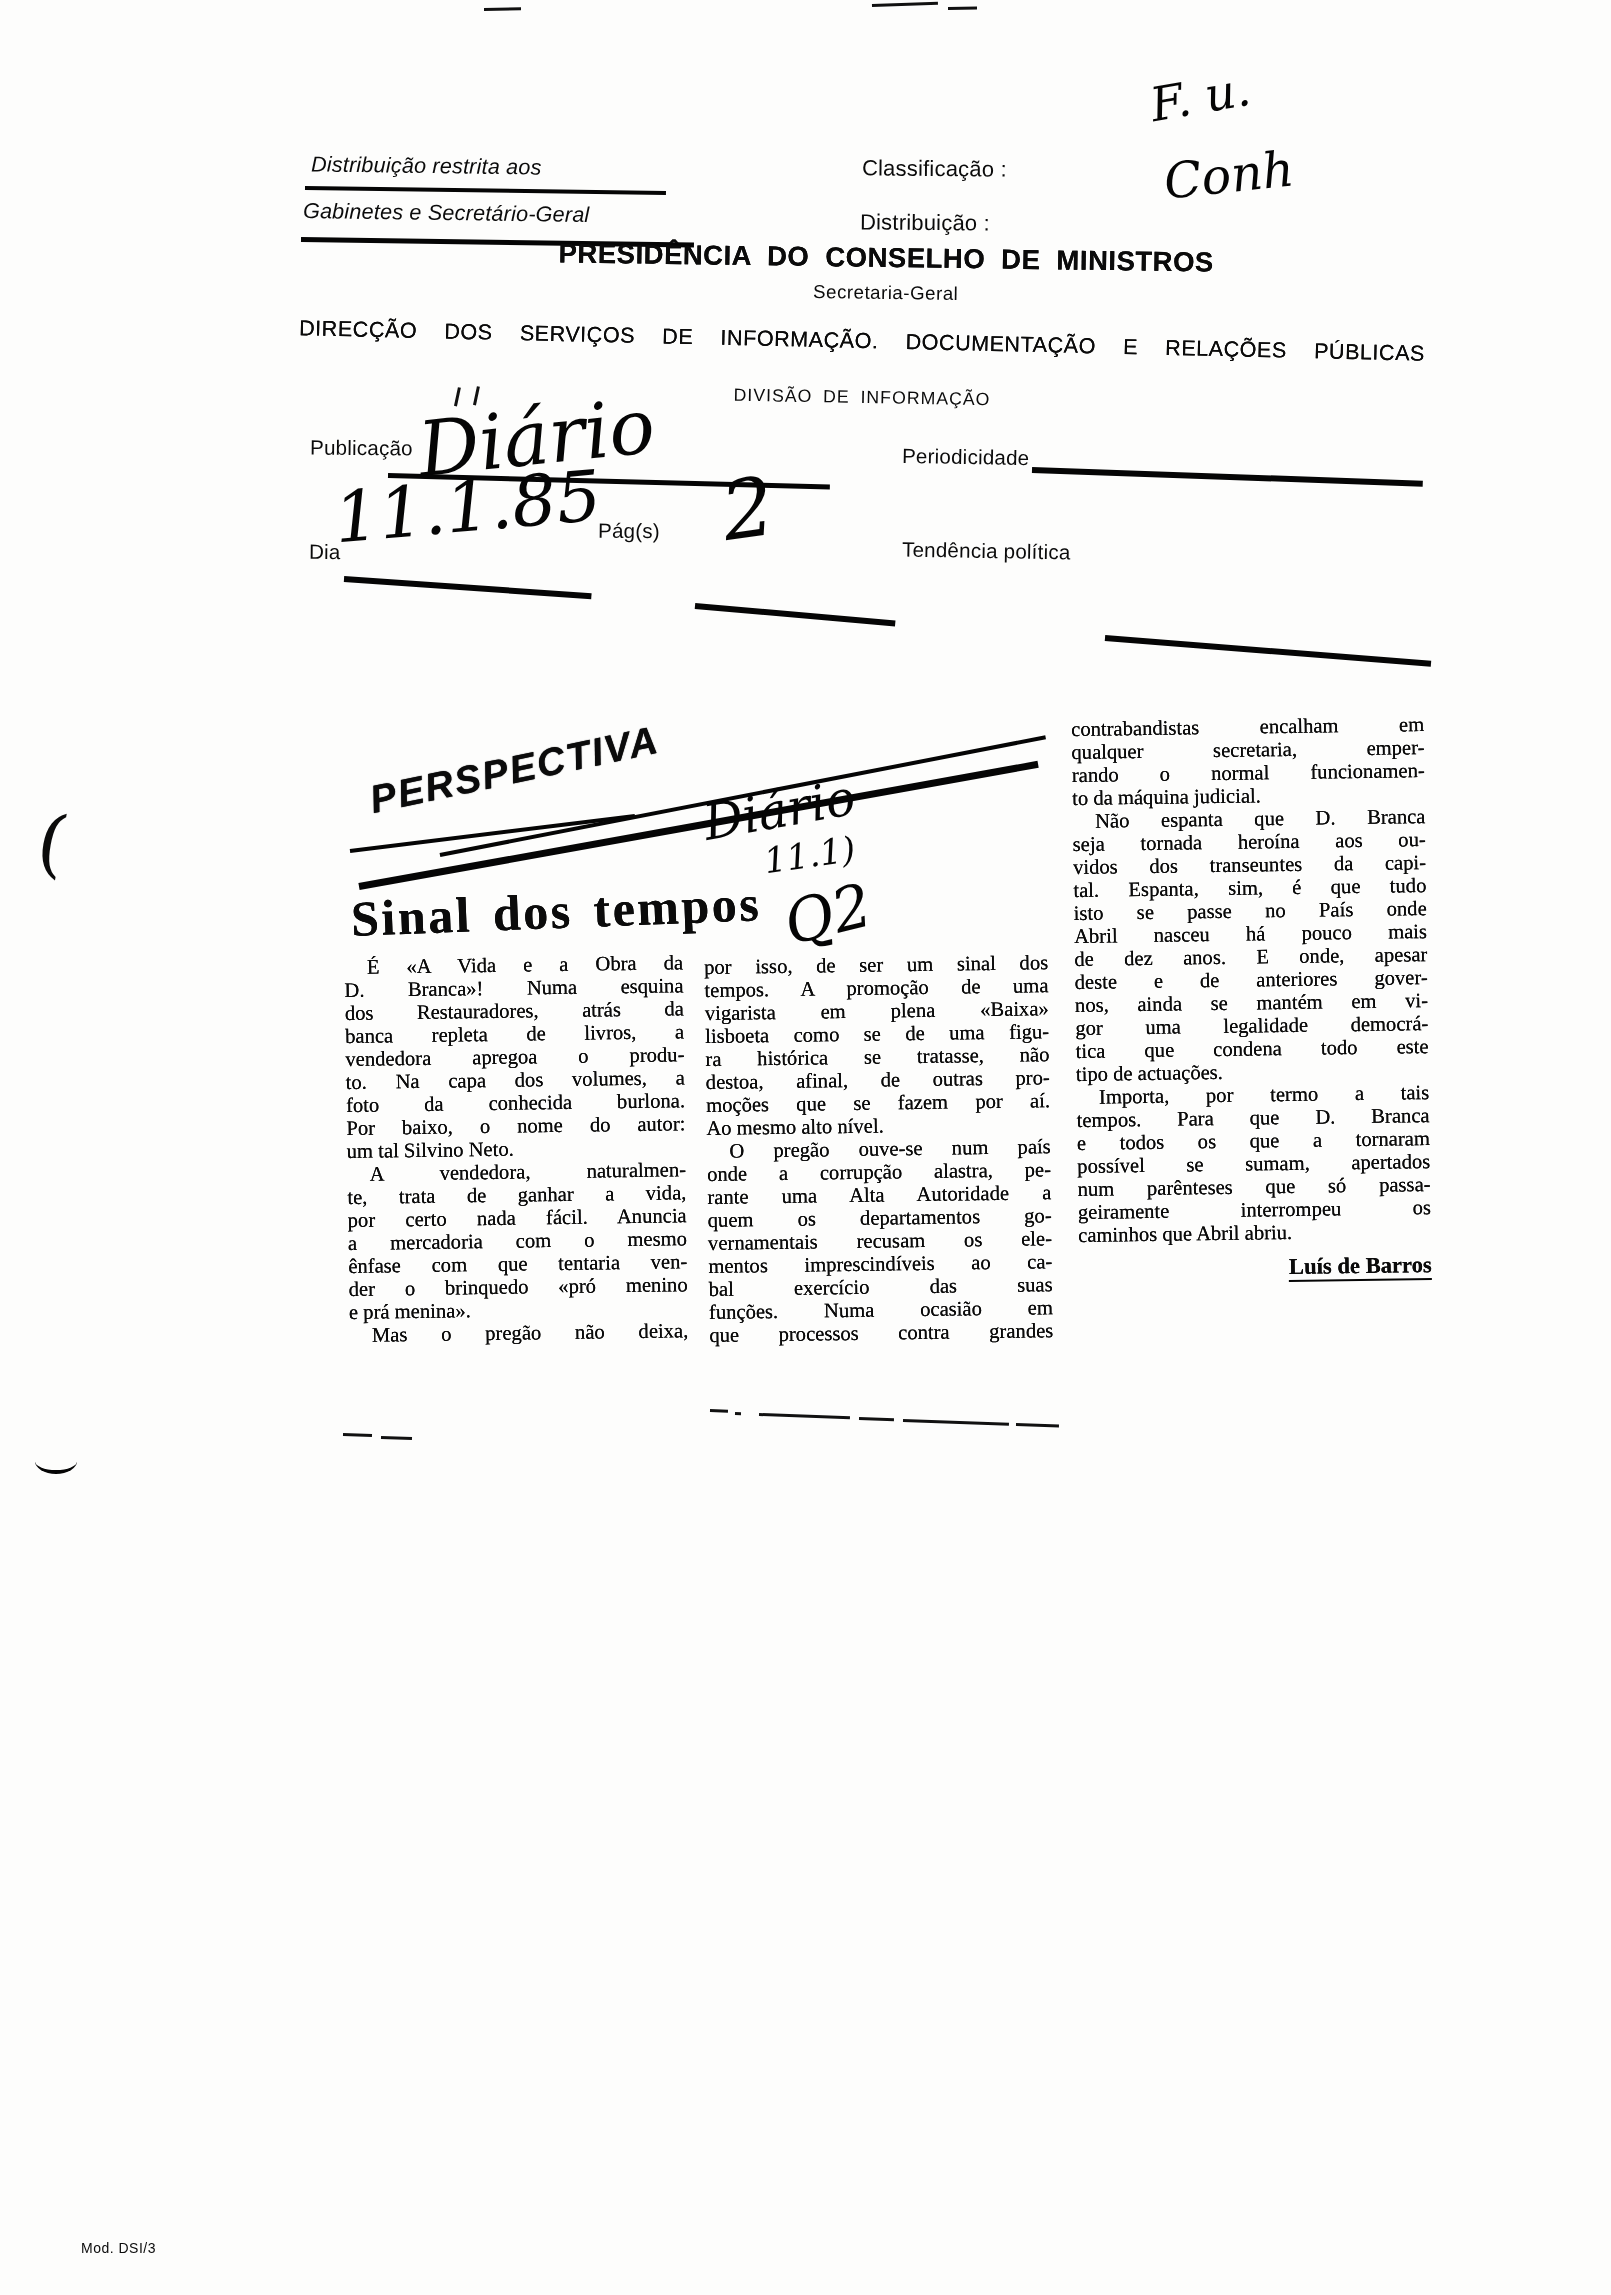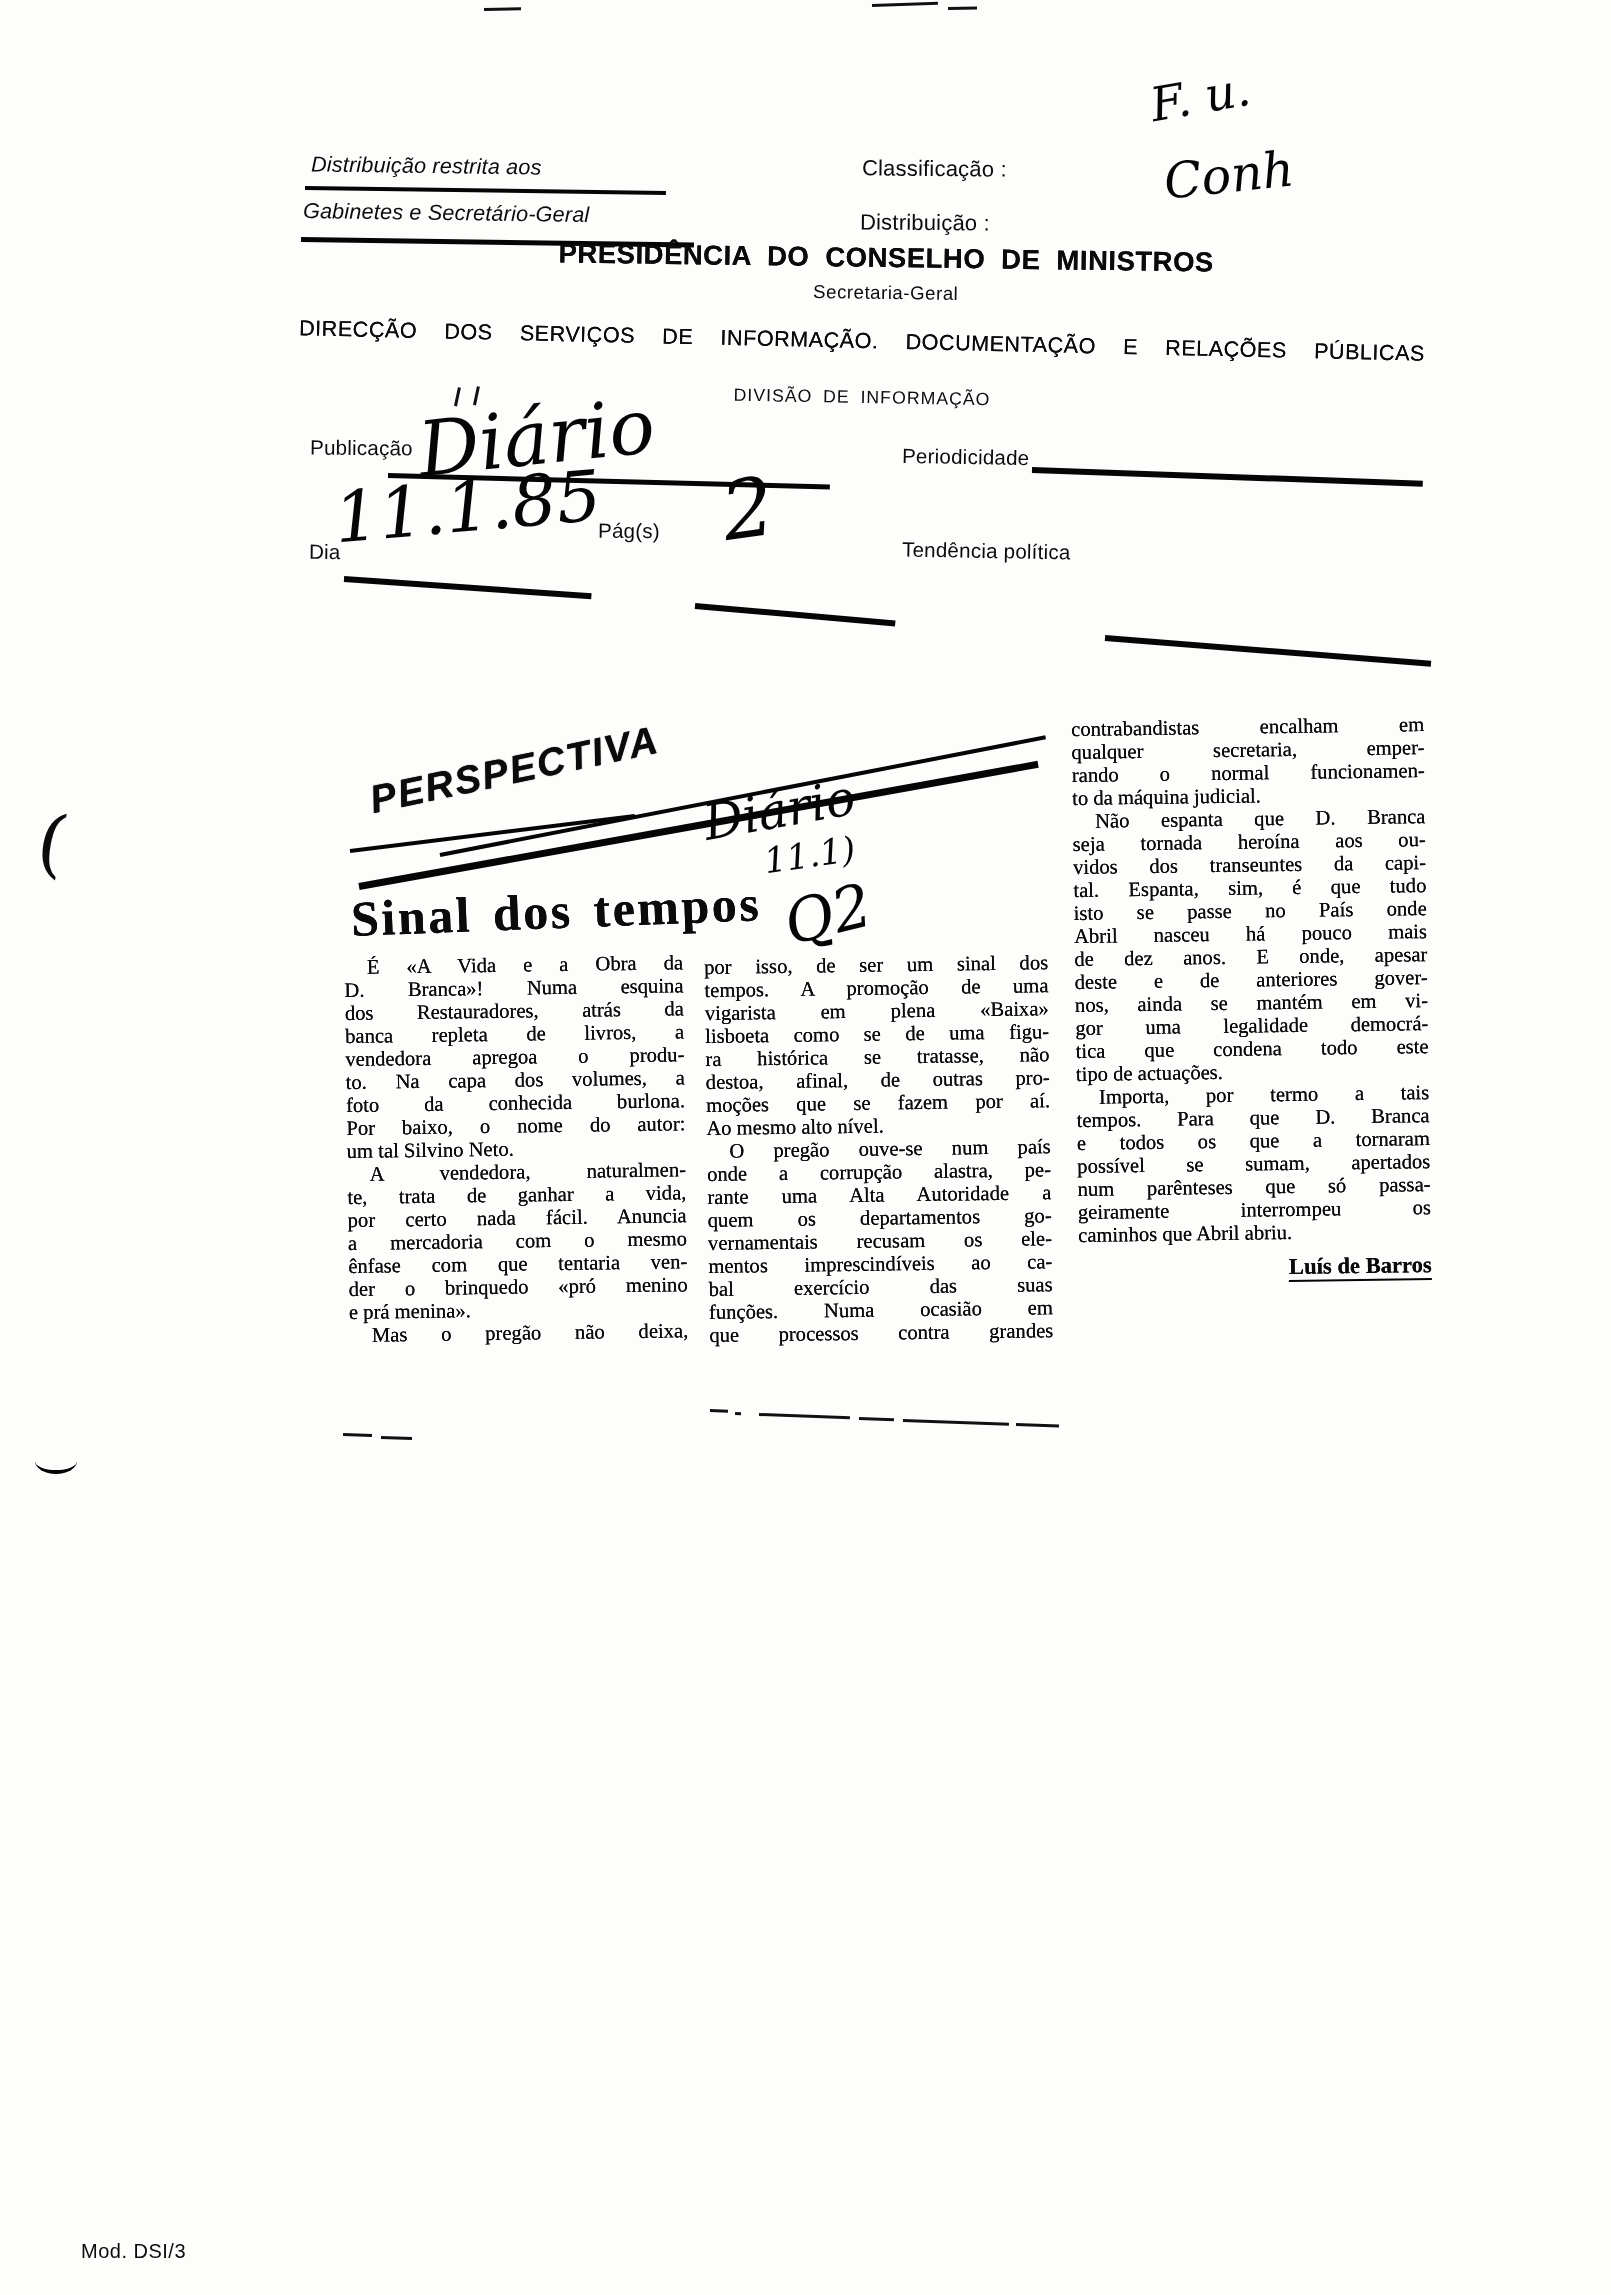--- a/index.html
+++ b/index.html
@@ -36,21 +36,21 @@
   .col3{left:1071px;top:718px;width:353px;}
   .tl{text-align:justify;text-align-last:justify;-moz-text-align-last:justify;}
   .tl.end{text-align-last:left;-moz-text-align-last:left;}
   .tl.ind{text-indent:1.1em;}
   .byline{margin-top:10.8px;text-align:right;font-weight:bold;font-size:22.6px;}
   .byline span{border-bottom:2.9px solid #050505;padding-bottom:1px;}
   .paren{position:absolute;left:38px;top:799px;font-family:"DejaVu Serif",serif;font-size:74px;
          transform:rotate(10deg);}
   .smile{position:absolute;left:35px;top:1448px;width:42px;height:21.6px;
          border-bottom:4.4px solid #050505;border-radius:50%;}
-  .footer-ref{position:absolute;left:81px;top:2240px;font-size:20px;letter-spacing:0.5px;}
+  .footer-ref{position:absolute;left:81px;top:2240px;font-size:14px;letter-spacing:0.5px;}
 </style>
 </head>
 <body>
 
 <div class="page">
 
   <div class="dash" style="left:484px;top:7.9px;width:37px;height:2.9px;transform:rotate(-1deg);"></div>
   <div class="dash" style="left:872px;top:3.9px;width:66px;height:3.4px;transform:rotate(-2deg);"></div>
   <div class="dash" style="left:948px;top:6.9px;width:28.5px;height:2.9px;transform:rotate(-1deg);"></div>
 

